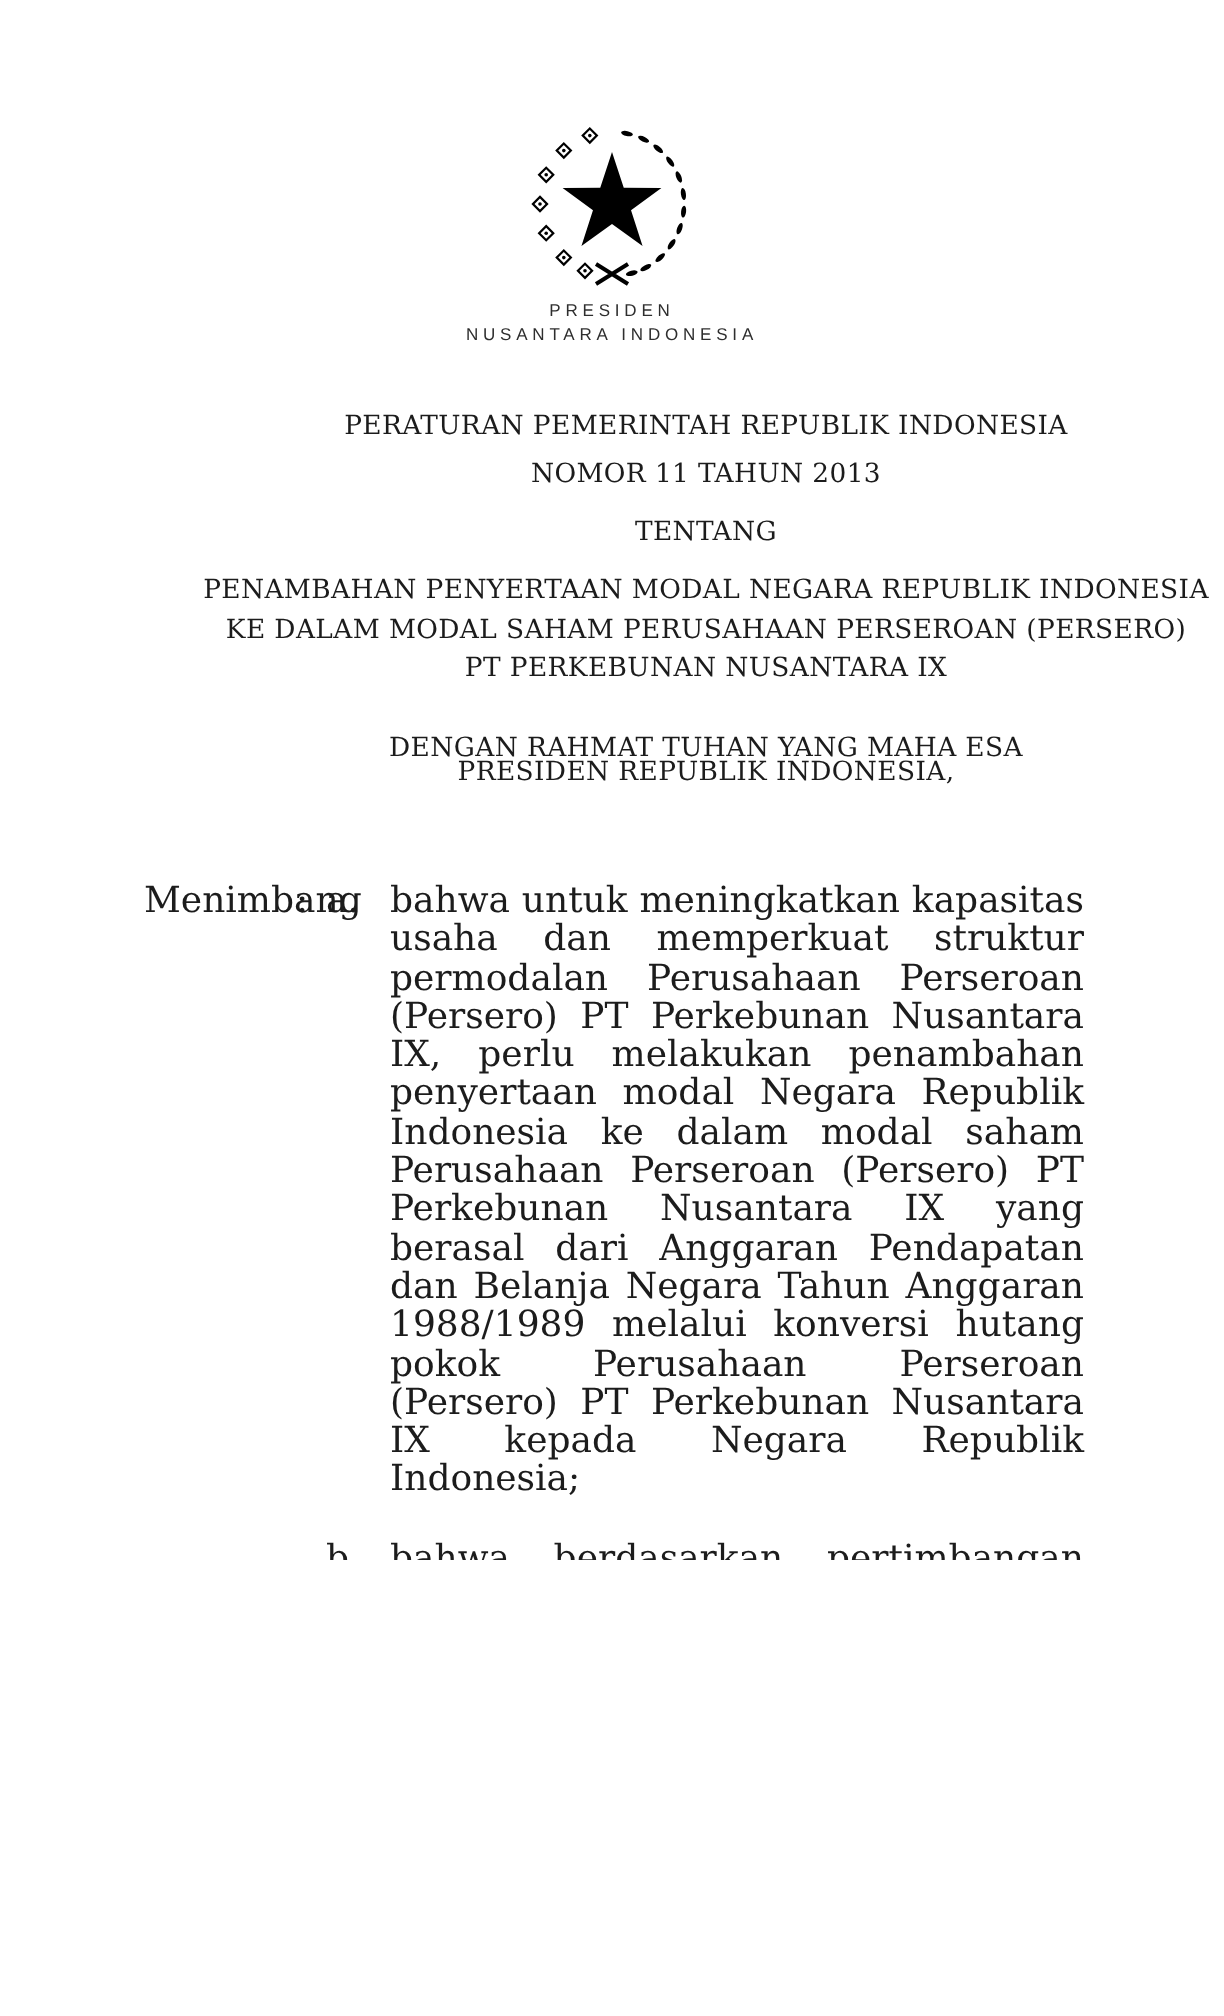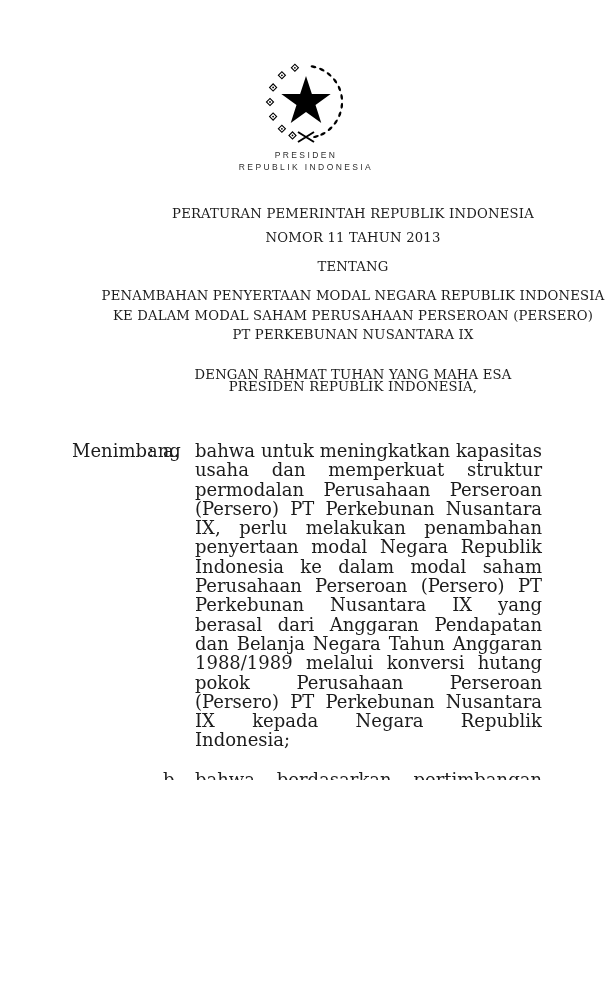--- a/index.html
+++ b/index.html
@@ -119,21 +119,21 @@
     <use href="#grain" transform="translate(81.8,64.1) rotate(34)"></use>
     <use href="#grain" transform="translate(76.1,70.8) rotate(48)"></use>
     <use href="#grain" transform="translate(68.9,75.8) rotate(62)"></use>
     <use href="#grain" transform="translate(61.9,78.6) rotate(76)"></use>
 
     <path d="M44,84 L60,74 M44,74 L60,84" stroke="#000" stroke-width="2" fill="none"></path>
   </svg>
 
   <div class="emblem-caption">
     <div>PRESIDEN</div>
-    <div>REPUBLIK INDONESIA</div>
+    <div>NUSANTARA INDONESIA</div>
   </div>
 
   <div class="t-center t-line1">PERATURAN PEMERINTAH REPUBLIK INDONESIA</div>
   <div class="t-center t-line2">NOMOR 11 TAHUN 2013</div>
   <div class="t-center t-subject">
     <div>PENAMBAHAN PENYERTAAN MODAL NEGARA REPUBLIK INDONESIA</div>
     <div>KE DALAM MODAL SAHAM PERUSAHAAN PERSEROAN (PERSERO)</div>
     <div>PT PERKEBUNAN NUSANTARA IX</div>
   </div>
   <div class="t-center t-tentang">TENTANG</div>

